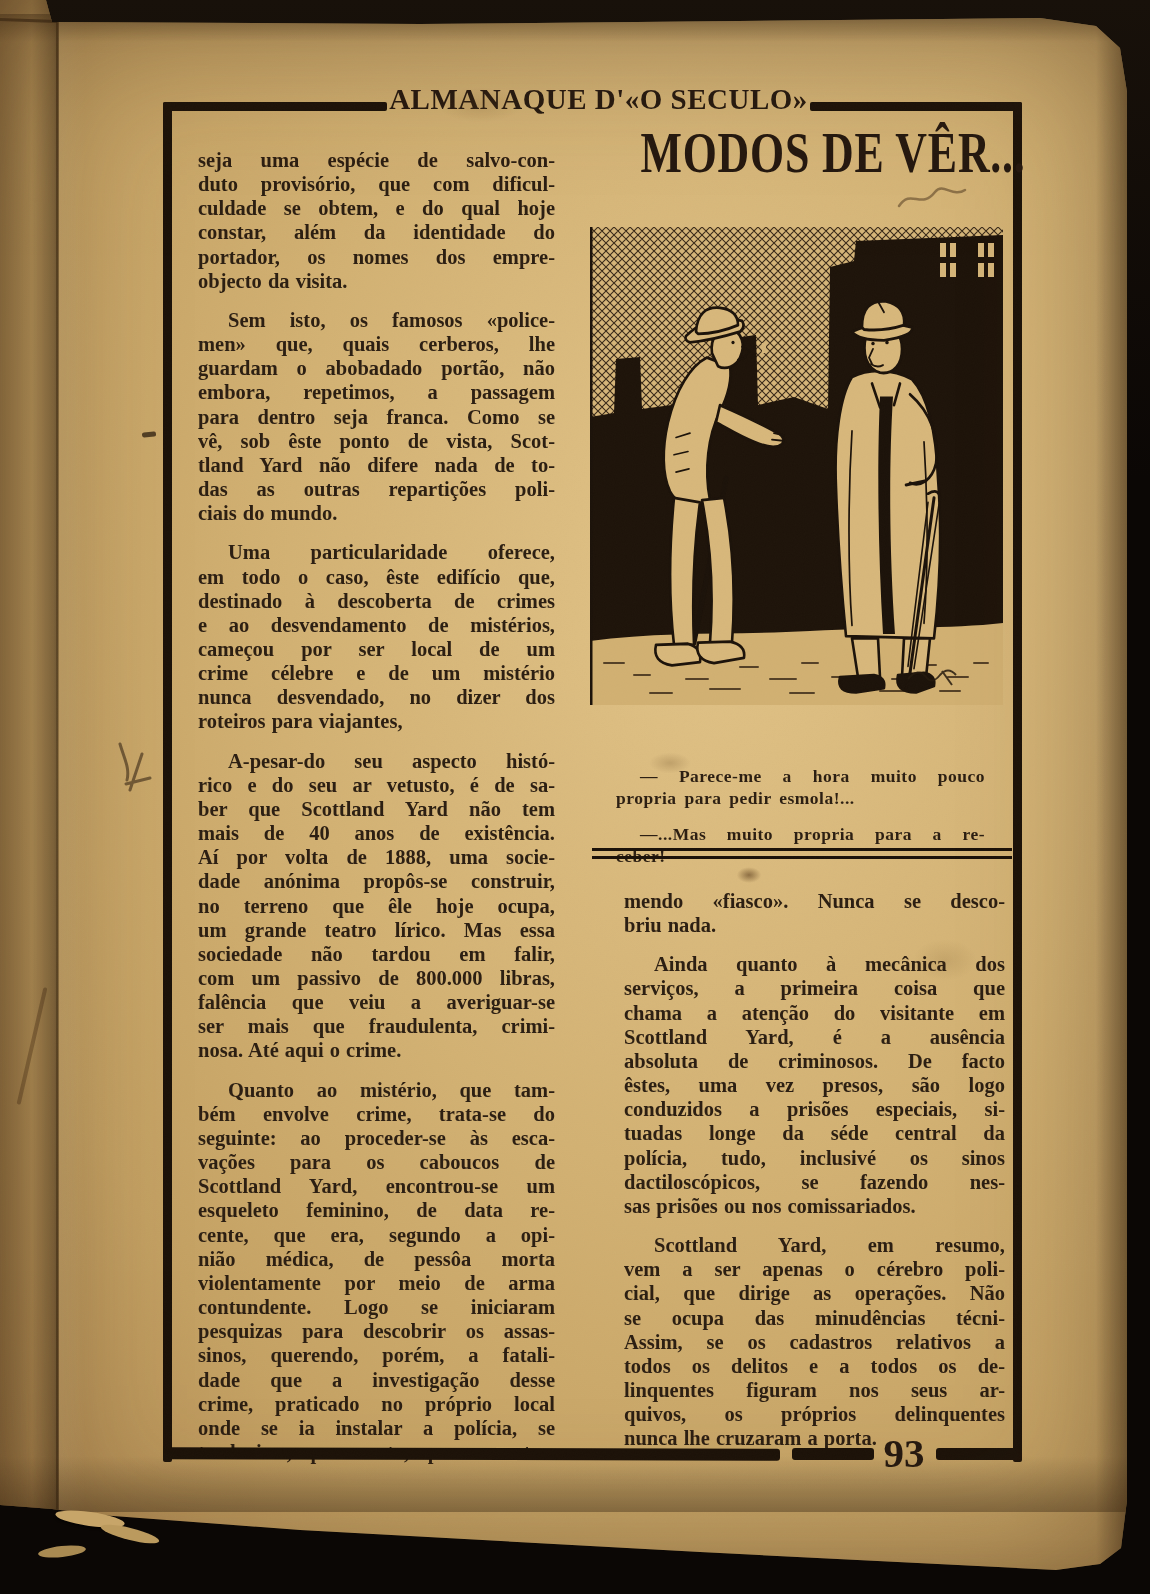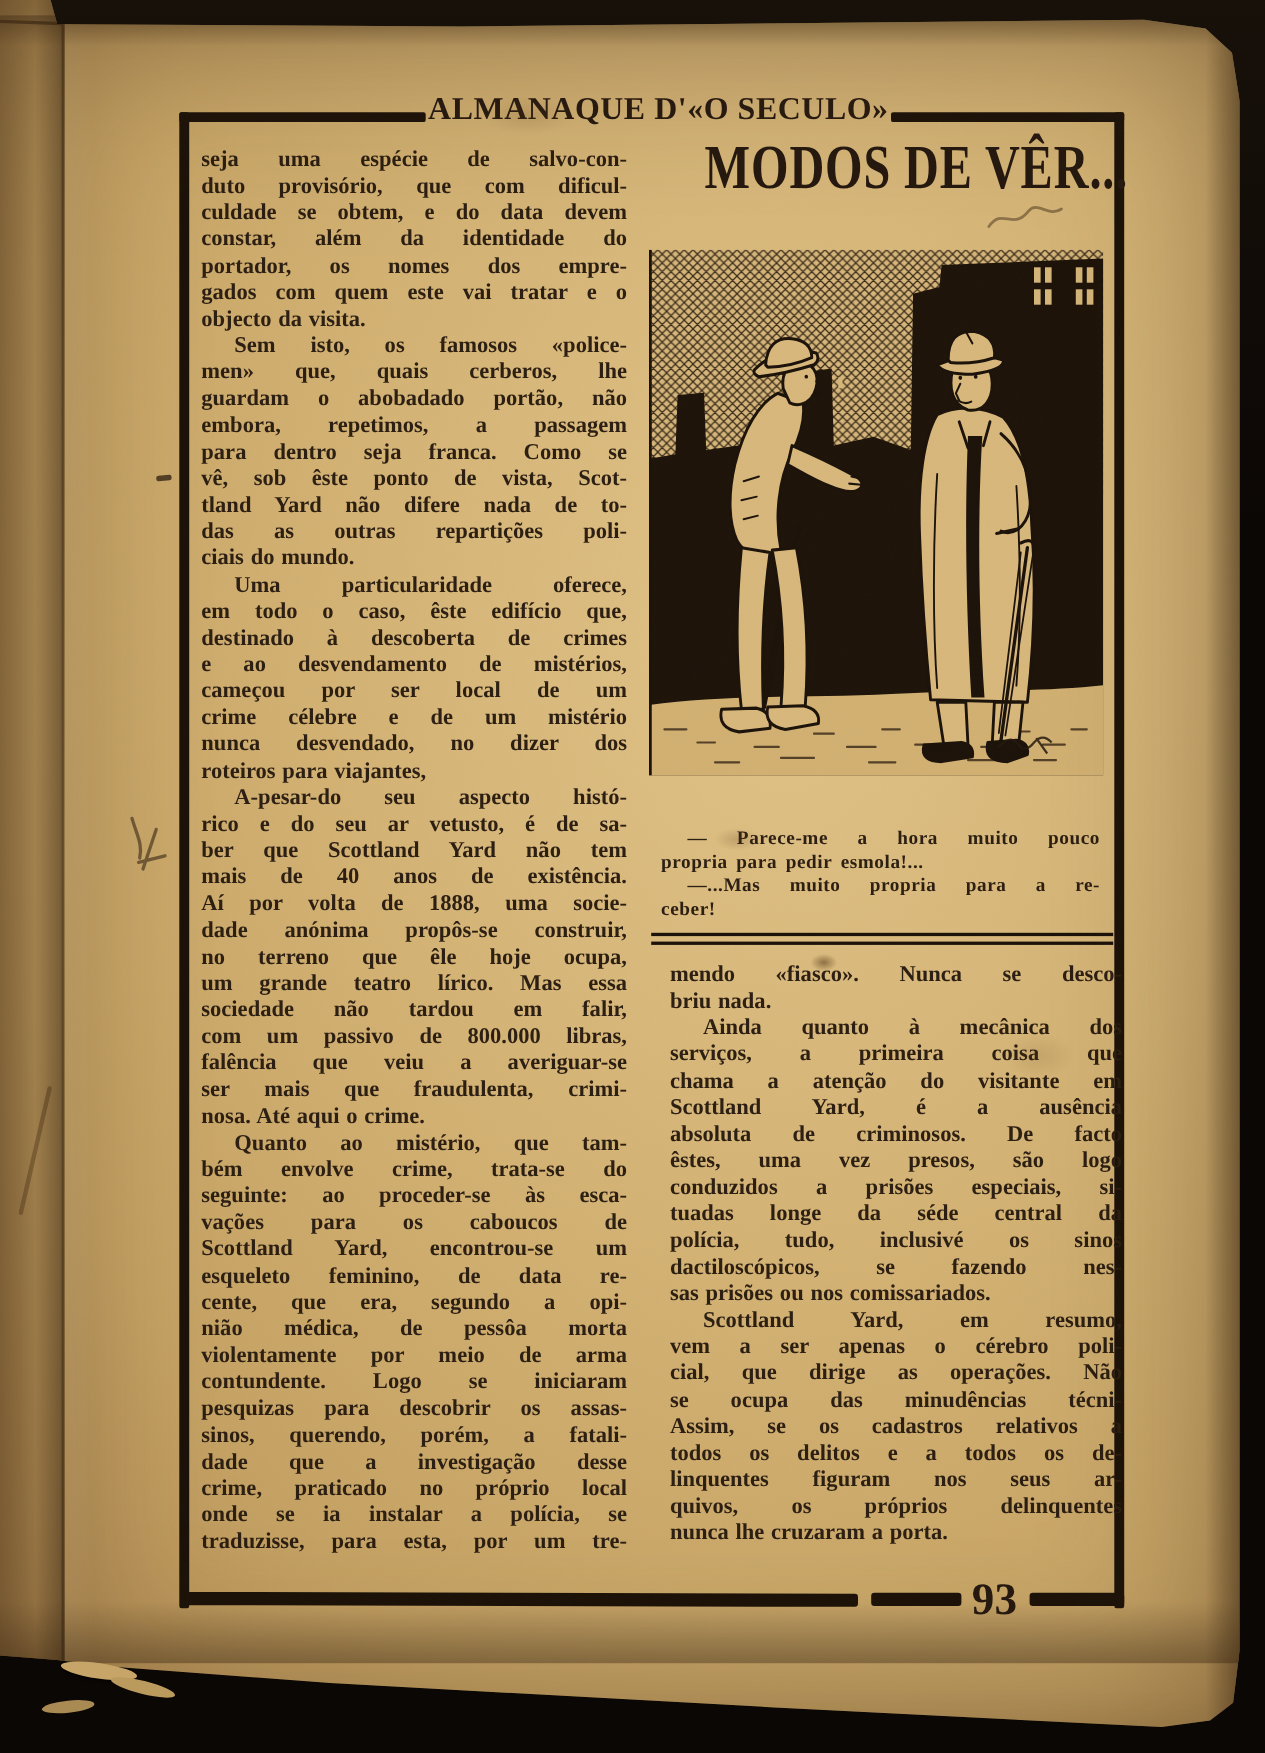--- a/index.html
+++ b/index.html
@@ -25,21 +25,21 @@
   .masthead{left:380px;top:83px;width:437px;height:34px;text-align:center;
             font-weight:700;font-size:29px;letter-spacing:.5px;color:#241810;white-space:nowrap;}
   .rule{background:#1a1109;border-radius:2px;}
   .rule-left{left:163px;top:102px;width:224px;height:9px;}
   .rule-right{left:810px;top:102px;width:212px;height:9px;}
   .frame-v{width:9px;background:#1a1109;border-radius:2px;}
   .frame-left{left:163px;top:102px;height:1360px;}
   .frame-right{left:1013px;top:102px;height:1360px;}
   
   .textcol{color:#2b1e12;font-weight:700;font-size:20.5px;word-spacing:1px;}
-  .textcol .para{margin:0;}
+  .textcol .para{margin:15px;}
   .textcol .line{text-align:justify;text-align-last:justify;-moz-text-align-last:justify;line-height:24.15px;}
   .textcol .line.end{text-align-last:left;-moz-text-align-last:left;}
   .textcol .line.indent{text-indent:30px;}
   .col-left{left:183px;top:133px;width:387px;}
   .col-right{left:609px;top:874px;width:411px;}
   .caption{left:601px;top:751px;width:399px;font-size:17.5px;letter-spacing:.5px;word-spacing:3px;}
   .caption .line{line-height:21.5px;}
   .caption .line.indent{text-indent:24px;}
   .art-title{left:583px;top:120px;width:430px;text-align:center;color:#241810;}
   .art-title .inner{display:inline-block;transform:scaleX(.77);transform-origin:50% 50%;
@@ -71,24 +71,23 @@
     <div class="abs masthead">ALMANAQUE D'«O SECULO»</div>
     <div class="abs rule rule-right"></div>
 
     <div class="abs frame-v frame-left"></div>
     <div class="abs frame-v frame-right"></div>
 
     <div class="abs textcol col-left">
         <div class="para">
           <div class="line">seja uma espécie de salvo-con-</div>
           <div class="line">duto provisório, que com dificul-</div>
-          <div class="line">culdade se obtem, e do data devem</div>
+          <div class="line">culdade se obtem, e do qual hoje</div>
           <div class="line">constar, além da identidade do</div>
           <div class="line">portador, os nomes dos empre-</div>
-          <div class="line">gados com quem este vai tratar e o</div>
           <div class="line end">objecto da visita.</div>
         </div>
         <div class="para">
           <div class="line indent">Sem isto, os famosos «police-</div>
           <div class="line">men» que, quais cerberos, lhe</div>
           <div class="line">guardam o abobadado portão, não</div>
           <div class="line">embora, repetimos, a passagem</div>
           <div class="line">para dentro seja franca. Como se</div>
           <div class="line">vê, sob êste ponto de vista, Scot-</div>
           <div class="line">tland Yard não difere nada de to-</div>

